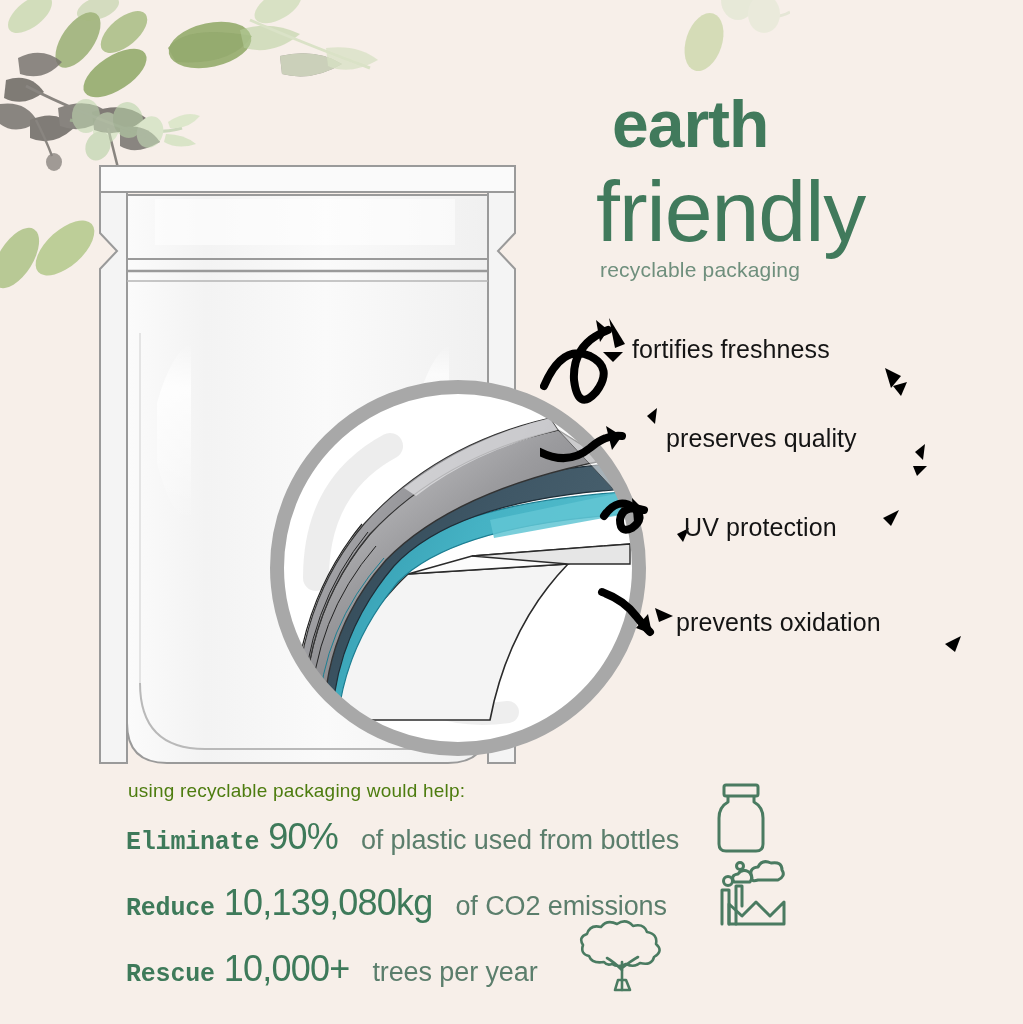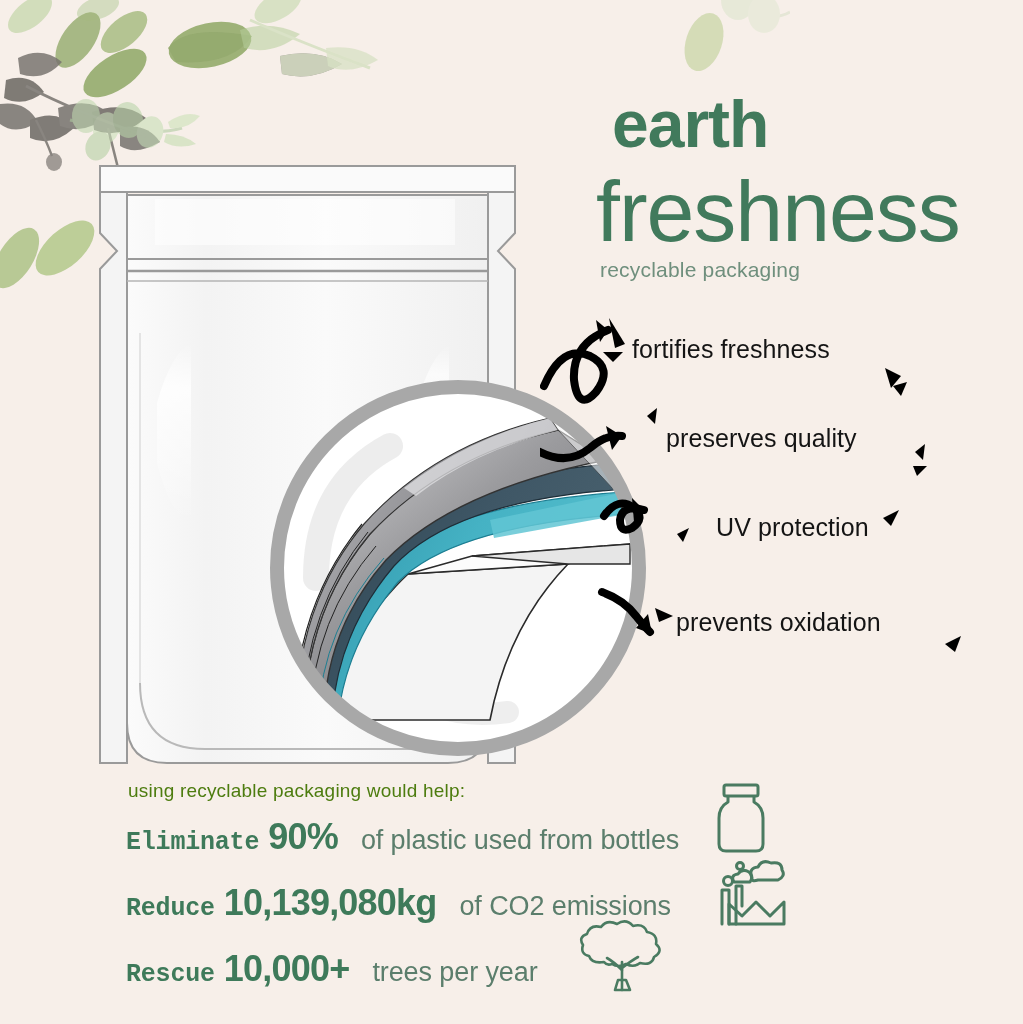--- a/index.html
+++ b/index.html
@@ -40,21 +40,21 @@
   
   .feat{
     position:absolute;
     font-size:25px;
     color:#141414;
     white-space:nowrap;
     letter-spacing:0.1px;
   }
   .feat-0{left:632px;top:335px;}
   .feat-1{left:666px;top:424px;text-align:right;}
-  .feat-2{left:716px;top:513px;}
+  .feat-2{left:684px;top:513px;}
   .feat-3{left:676px;top:608px;}
 
   .arrows{position:absolute;left:540px;top:300px;width:220px;height:360px;pointer-events:none;}
   .sparks{position:absolute;left:595px;top:300px;width:420px;height:370px;pointer-events:none;}
 
   
   .stats{position:absolute;left:126px;top:780px;width:640px;}
   .stats-intro{
     font-size:19px;color:#4d7c0f;font-weight:400;
     margin:0 0 14px 2px;letter-spacing:0.2px;
@@ -62,21 +62,21 @@
   .stat-row{
     display:flex;align-items:baseline;
     margin-bottom:24px;white-space:nowrap;
   }
   .stat-verb{
     font-size:25px;font-weight:bold;color:#3e7a5a;
     letter-spacing:-0.2px;
     font-family:Liberation Mono, monospace;
   }
   .stat-num{
-    font-size:36px;font-weight:bold;color:#3e7a5a;
+    font-size:36px;font-weight:normal;color:#3e7a5a;
     letter-spacing:-0.8px;margin-left:9px;
   }
   .stat-tail{
     font-size:27px;font-weight:400;color:#5b7e6c;
     margin-left:23px;letter-spacing:-0.1px;
   }
 
   .icon-bottle{position:absolute;left:713px;top:782px;width:56px;height:72px;}
   .icon-factory{position:absolute;left:716px;top:856px;width:72px;height:72px;}
   .icon-tree{position:absolute;left:574px;top:918px;width:96px;height:80px;}
@@ -284,21 +284,21 @@
       <path d="M318 166 L332 166 L322 176 Z"></path>
       <path d="M82 234 L94 228 L88 242 Z"></path>
       <path d="M288 218 L304 210 L296 226 Z"></path>
       <path d="M60 308 L78 316 L64 322 Z"></path>
       <path d="M350 344 L366 336 L360 352 Z"></path>
     </g>
   </svg>
 
   <div class="heading">
     <div class="h-earth">earth</div>
-    <div class="h-friendly">freshness</div>
+    <div class="h-friendly">friendly</div>
     <div class="h-sub">recyclable packaging</div>
   </div>
 
   <div class="feat feat-0">fortifies freshness</div>
   <div class="feat feat-1">preserves quality</div>
   <div class="feat feat-2">UV protection</div>
   <div class="feat feat-3">prevents oxidation</div>
 
   <div class="stats">
     <div class="stats-intro">using recyclable packaging would help:</div>

